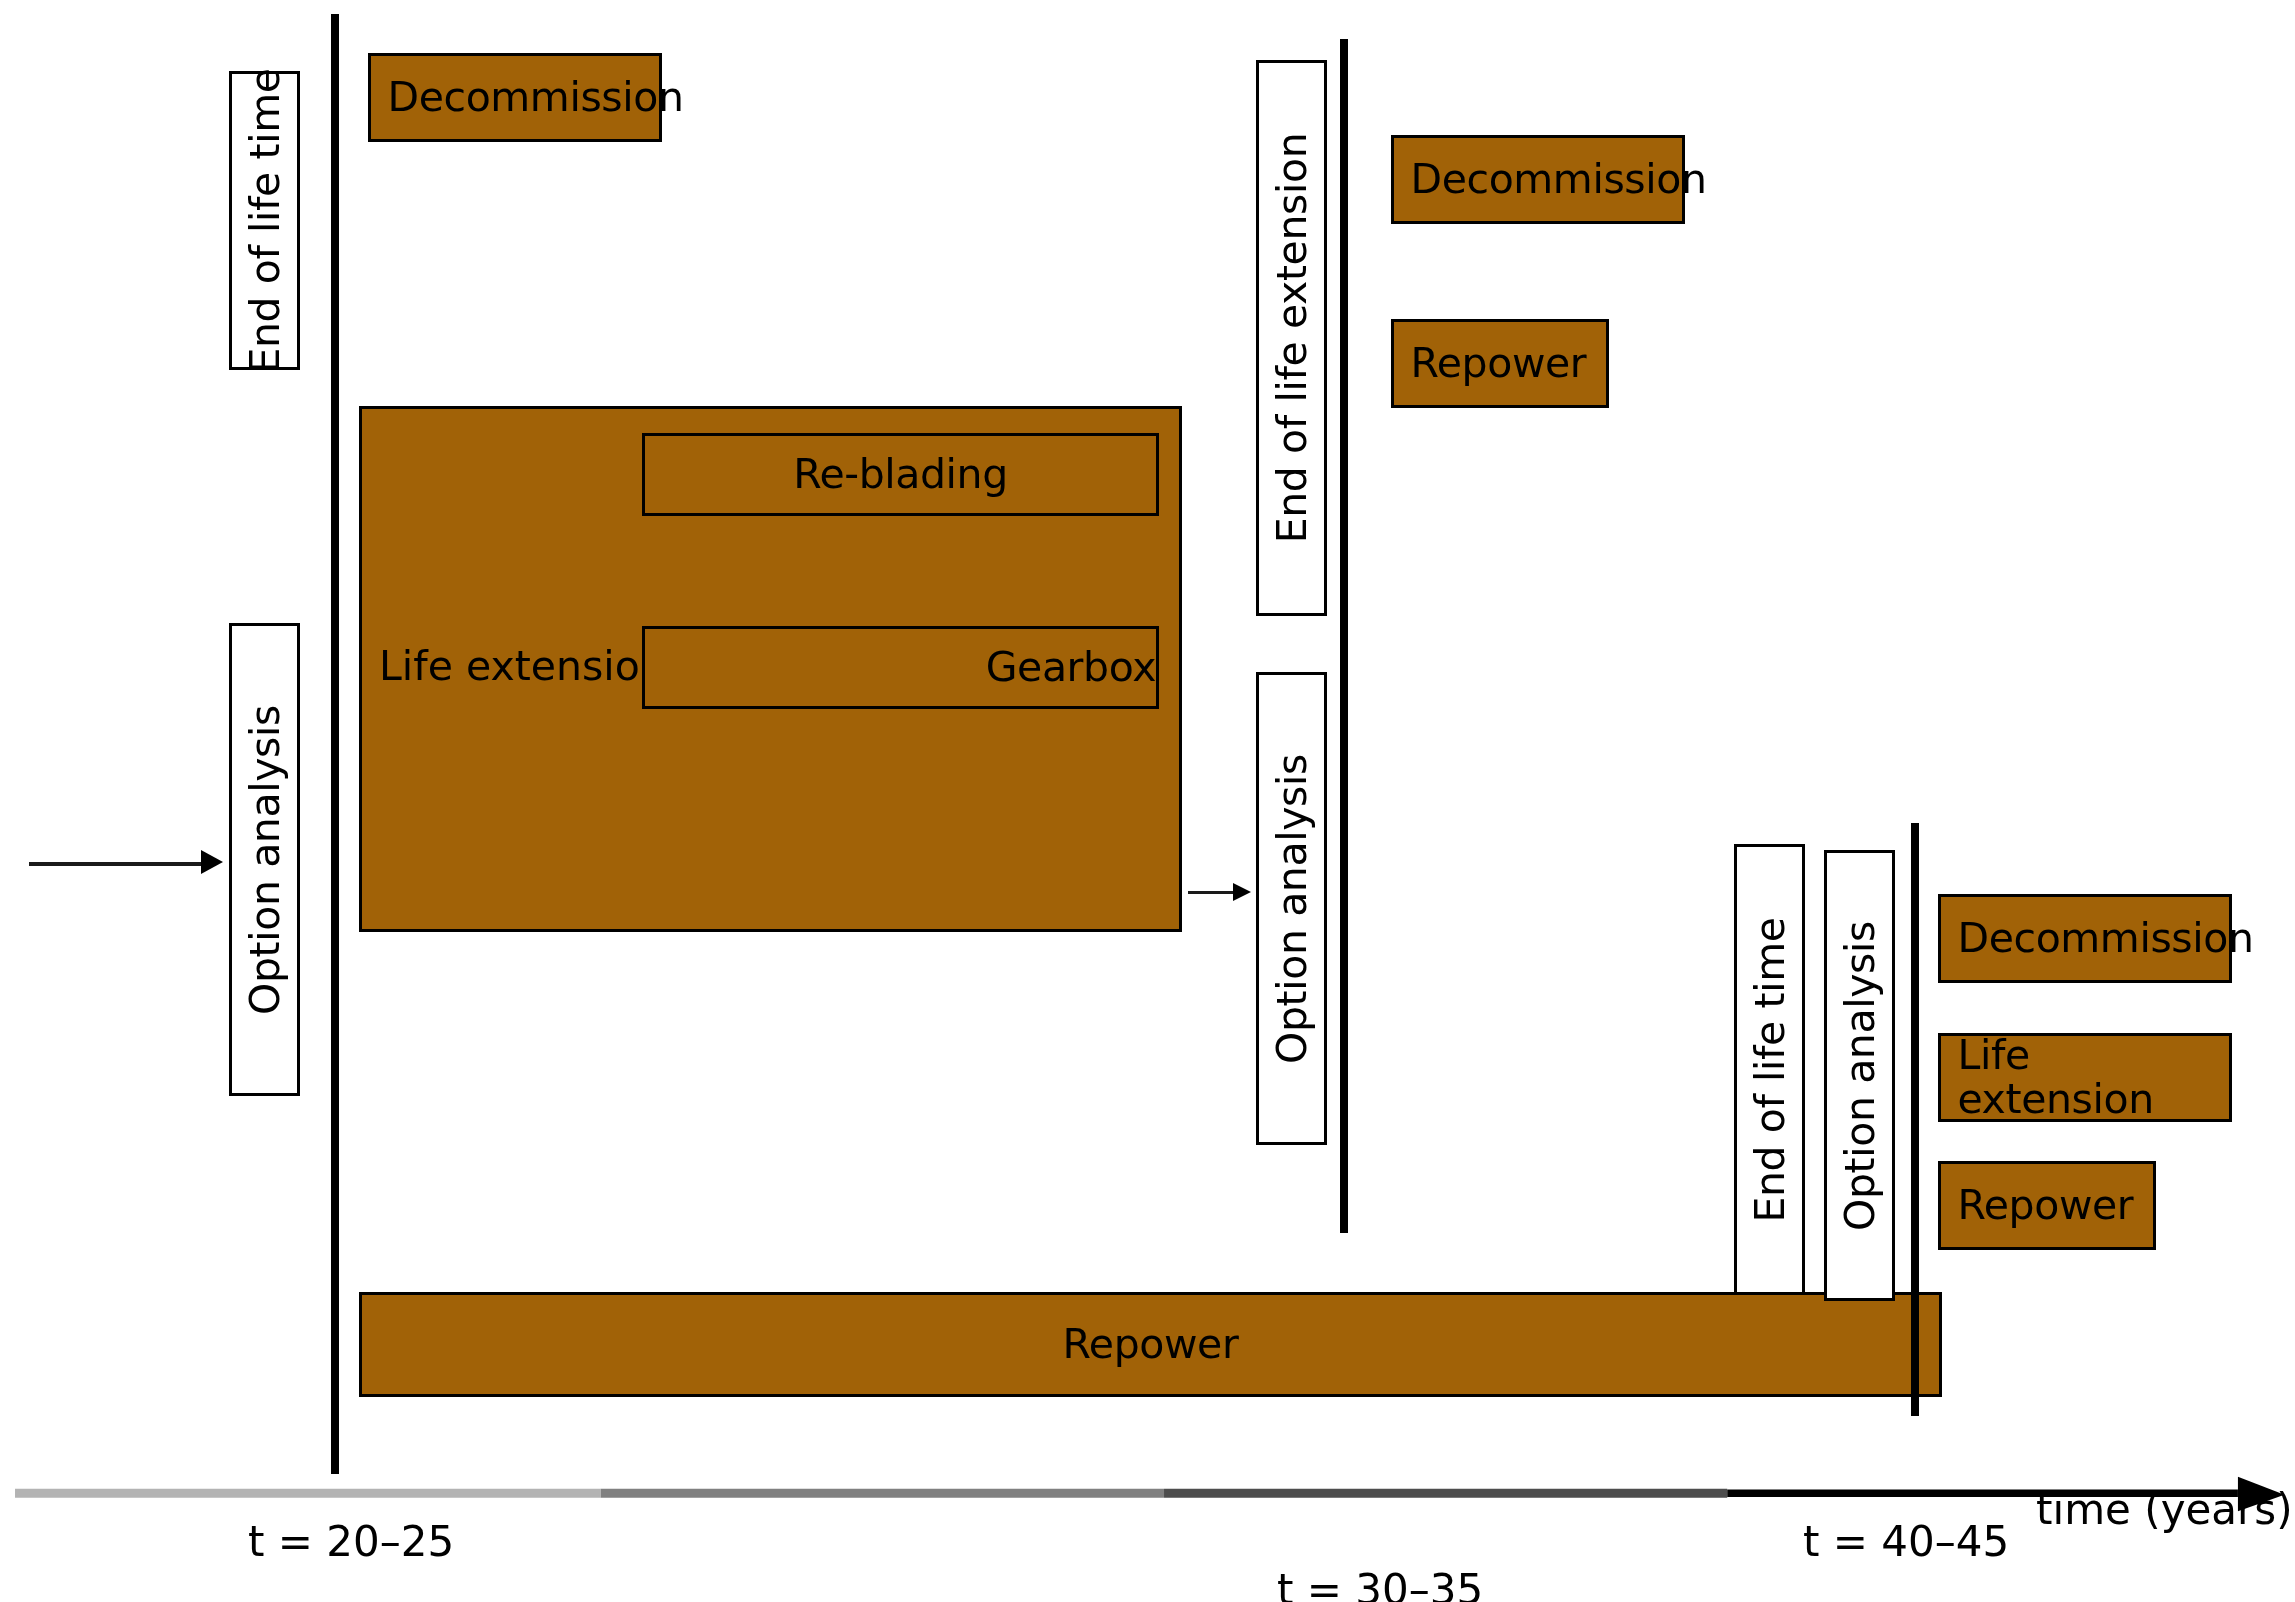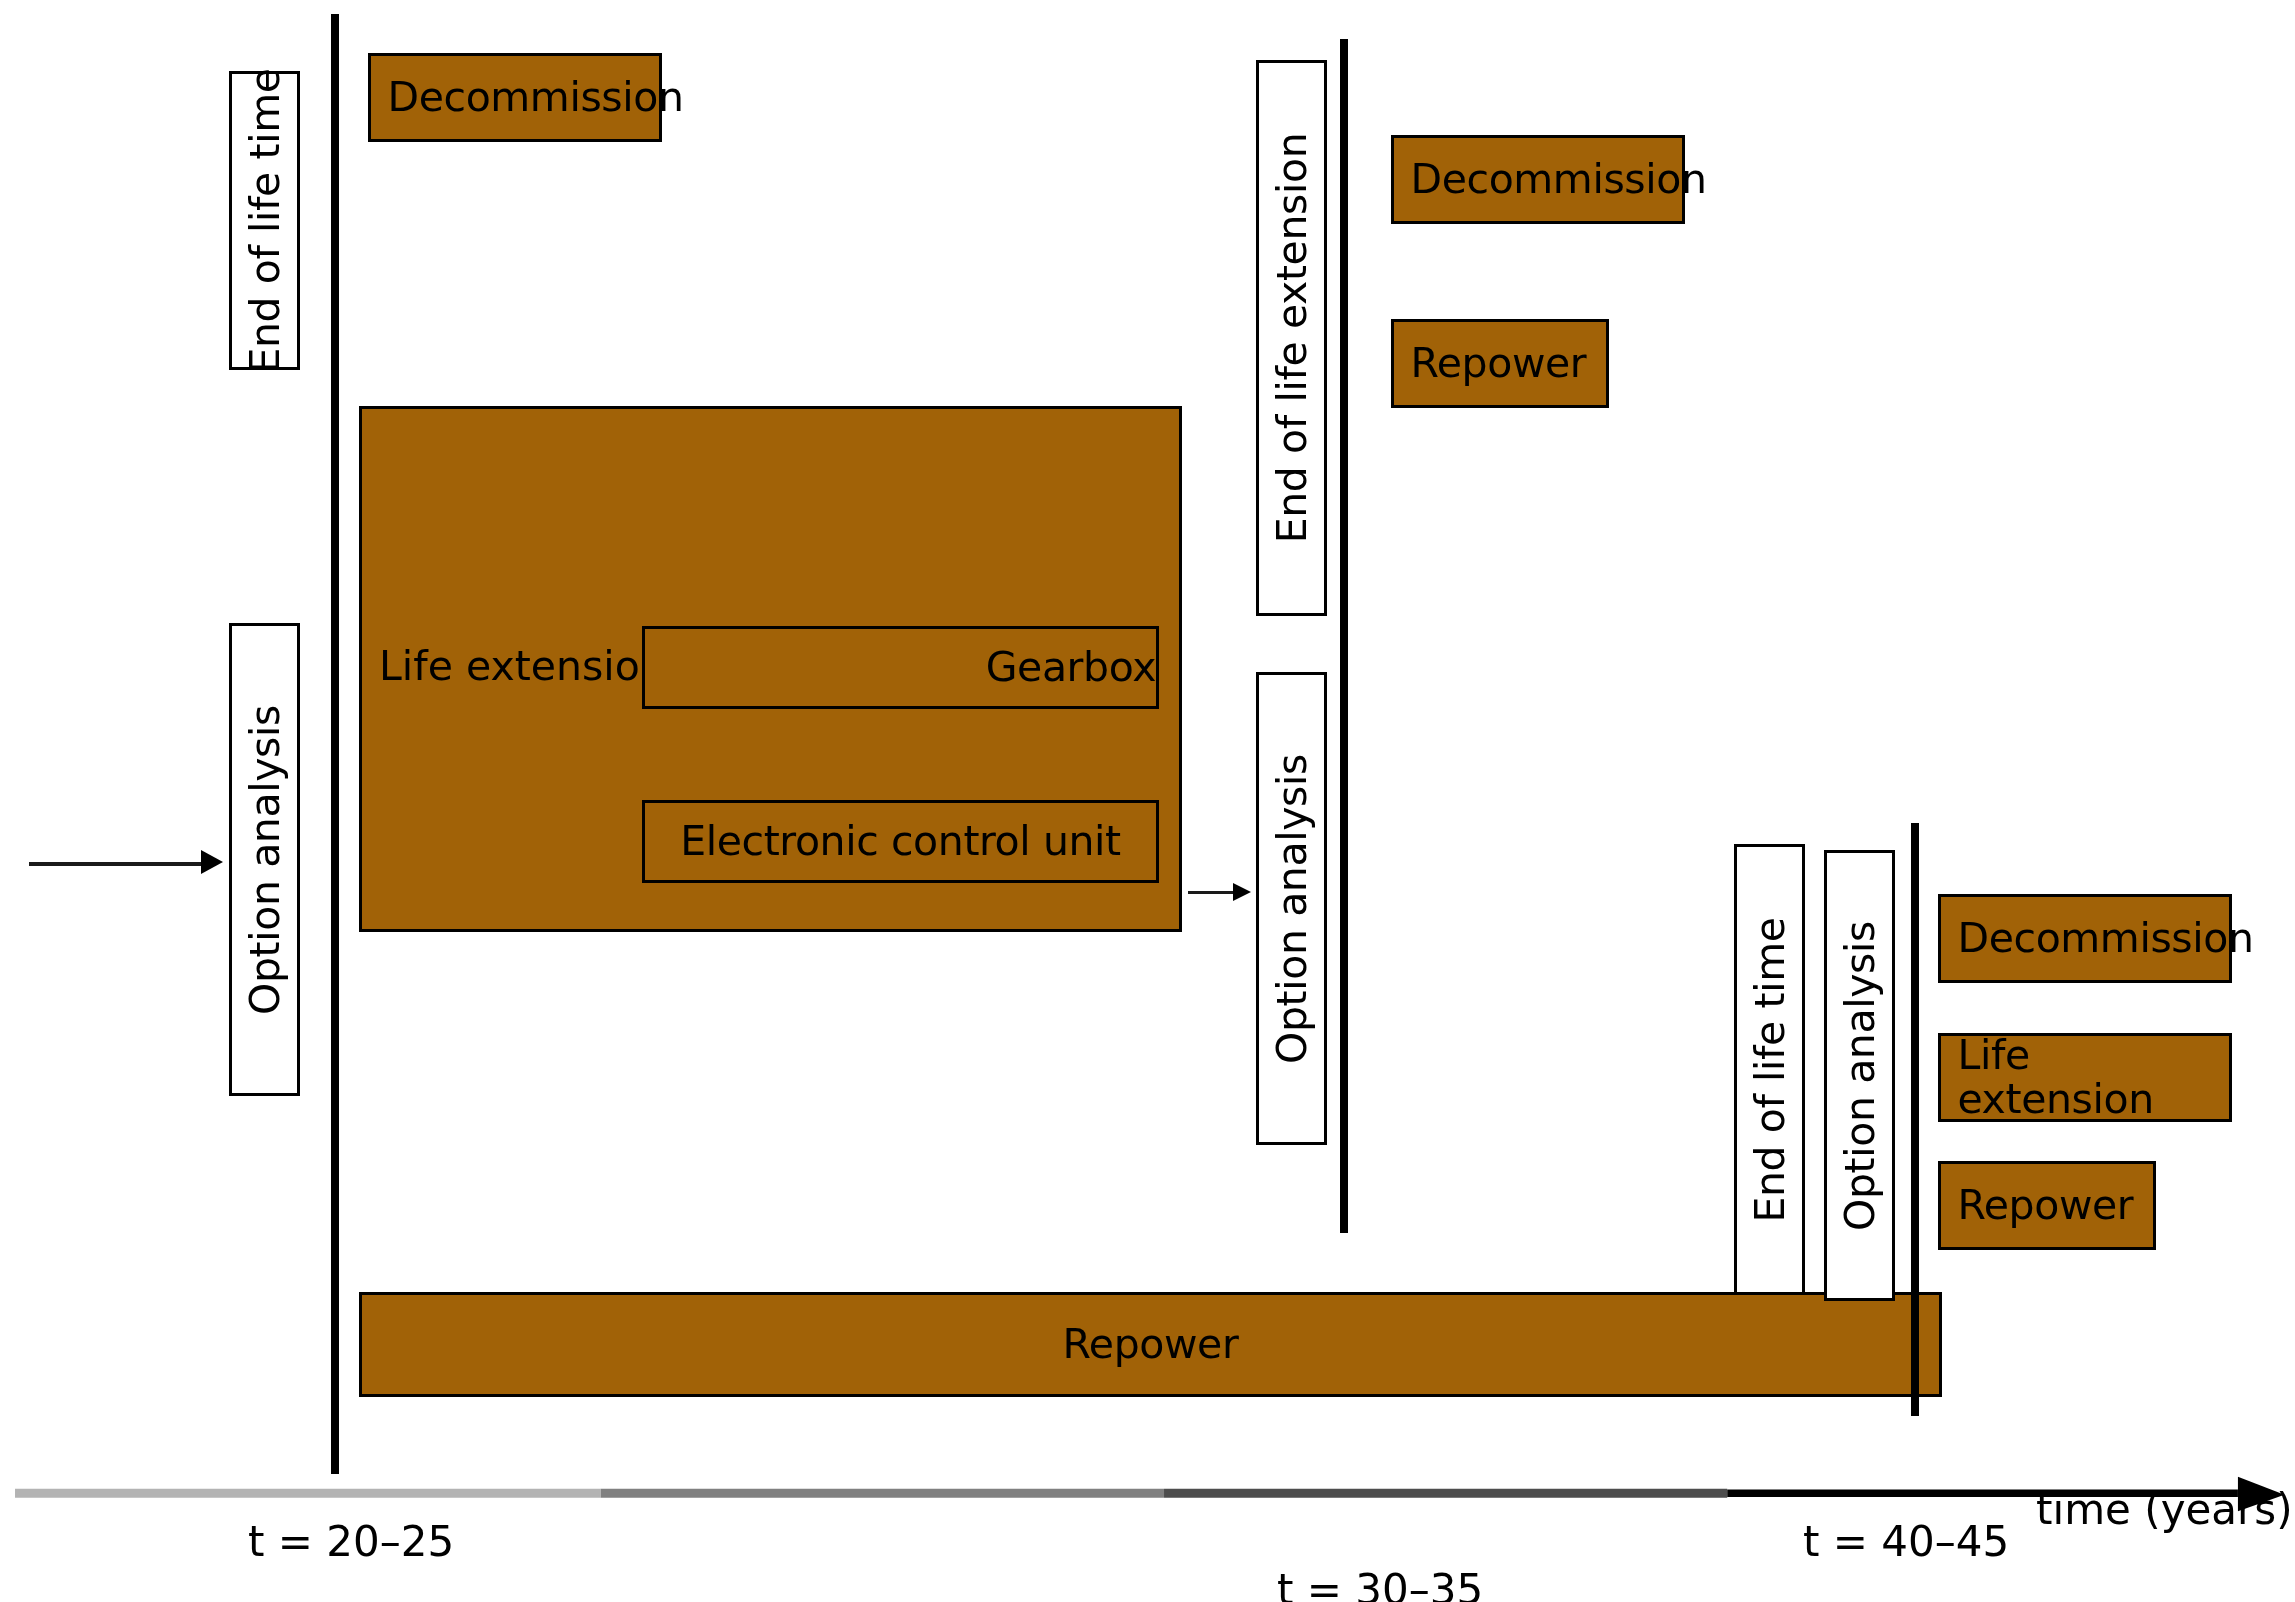--- a/index.html
+++ b/index.html
@@ -111,28 +111,28 @@
   <div class="arrow-head" style="left:201px; top:850px;"></div>
 
   <div class="box left" style="left:368px; top:53px; width:294px; height:89px;">
     <span>Decommission</span>
   </div>
 
   <div class="box outer" style="left:359px; top:406px; width:823px; height:526px; display:block;"></div>
 
   <div style="position:absolute; left:379px; top:642px; font-size:41px; color:#000; white-space:nowrap;">Life extension</div>
 
+  <div class="box center" style="left:642px; top:433px; width:517px; height:83px;">
+    <span>Re-blading</span>
+  </div>
 
   <div class="box center" style="left:642px; top:626px; width:517px; height:83px;justify-content:flex-end;">
     <span>Gearbox</span>
   </div>
 
-  <div class="box center" style="left:642px; top:800px; width:517px; height:83px;">
-    <span>Electronic control unit</span>
-  </div>
 
   <div class="arrow-line" style="left:1188px; top:891px; width:51px; height:3px;"></div>
   <div class="arrow-head small" style="left:1233px; top:883px;"></div>
 
   <div class="box center" style="left:359px; top:1292px; width:1583px; height:105px;">
     <span>Repower</span>
   </div>
 
   <div class="trule" style="left:1340px; top:39px; height:1194px;"></div>
 

